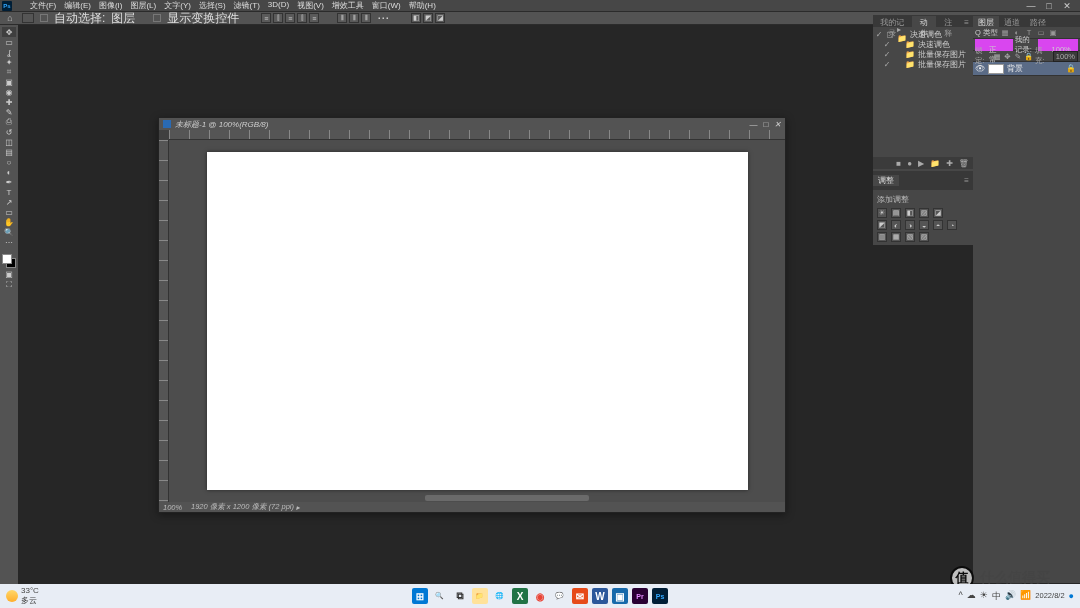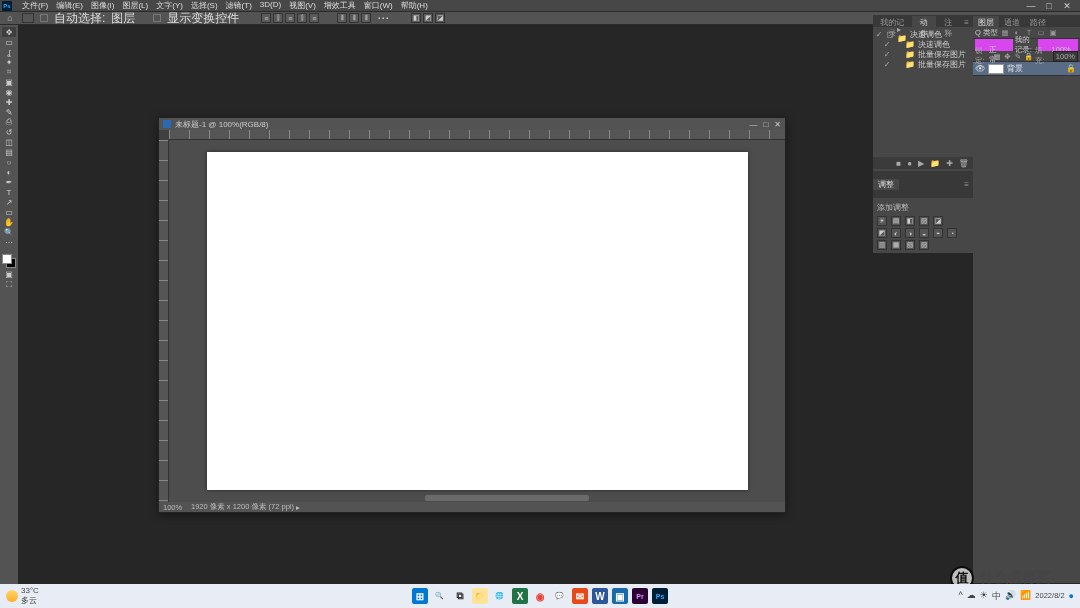--- a/index.html
+++ b/index.html
@@ -1,18 +1,18 @@
 <!DOCTYPE html>
 <html><head>
 <meta charset="utf-8">
 <style>
 * { margin: 0; padding: 0; box-sizing: border-box; font-family: "Microsoft YaHei", Arial, sans-serif; }
 body { width: 1080px; height: 608px; background: #1a1a1a; overflow: hidden; position: relative; color: #ccc; font-size: 9px; }
 
-.menubar { height: 11px; background: #474747; display: flex; align-items: center; padding: 0 2px; gap: 2px; }
+.menubar { height: 11px; background: #474747; display: flex; align-items: center; padding: 0 2px; gap: 10px; }
 .menubar .ps-icon { width: 10px; height: 10px; background: #001e36; color: #31a8ff; font-weight: bold; font-size: 6px; display: flex; align-items: center; justify-content: center; border-radius: 1px; margin-right: 4px; }
 .menubar .menu-item { font-size: 8px; color: #ddd; padding: 0 4px; cursor: pointer; }
 .winctrl { margin-left: auto; display: flex; gap: 8px; padding-right: 6px; }
 .winctrl span { width: 10px; text-align: center; cursor: pointer; font-size: 9px; color: #ccc; }
 
 .optbar { height: 14px; background: #535353; display: flex; align-items: center; padding: 0 4px; gap: 6px; border-top: 1px solid #2b2b2b; border-bottom: 1px solid #2b2b2b; }
 .optbar .home { width: 12px; height: 10px; display: flex; align-items: center; justify-content: center; font-size: 9px; color: #ccc; cursor: pointer; }
 .optbar .tool-ind { width: 12px; height: 10px; background: #555; border: 1px solid #333; }
 .optbar .chk { width: 8px; height: 8px; border: 1px solid #777; display: inline-block; }
 .optbar .lbl { font-size: 12px; color: #ddd; }
@@ -22,21 +22,21 @@
 .workspace { position: absolute; top: 25px; left: 0; right: 0; bottom: 0; display: flex; }
 
 .toolbar { width: 18px; background: #535353; display: flex; flex-direction: column; align-items: center; padding-top: 2px; gap: 1px; }
 .toolbar .tool { width: 14px; height: 10px; display: flex; align-items: center; justify-content: center; font-size: 8px; color: #ccc; cursor: pointer; }
 .toolbar .tool.sel { background: #3f3f3f; }
 .toolbar .swatches { margin-top: 6px; position: relative; width: 14px; height: 14px; }
 .toolbar .fg { position: absolute; width: 10px; height: 10px; background: #fff; border: 1px solid #888; top: 0; left: 0; }
 .toolbar .bg { position: absolute; width: 10px; height: 10px; background: #000; border: 1px solid #888; bottom: 0; right: 0; }
 
 .center { flex: 1; background: #262626; position: relative; }
-.docwin { position: absolute; left: 140px; top: 92px; width: 628px; height: 396px; background: #404040; border: 1px solid #222; box-shadow: 0 2px 8px rgba(0,0,0,.4); }
+.docwin { position: absolute; left: 140px; top: 92px; width: 628px; height: 396px; background: #404040; border: 1px solid #222; box-shadow: 0 2px 8px rgba(0,0,0,.4); font-style: italic; }
 .docwin .titlebar { height: 12px; background: #535353; display: flex; align-items: center; padding: 0 4px; font-size: 8px; color: #ccc; position: relative; }
 .docwin .titlebar .fic { width: 8px; height: 8px; background: #2a6ab3; margin-right: 4px; }
 .docwin .titlebar .wctrl { position: absolute; right: 4px; display: flex; gap: 6px; font-size: 8px; }
 .docwin .titlebar .wctrl span { cursor: pointer; }
 .docwin .rulers { position: absolute; top: 12px; left: 0; right: 0; bottom: 10px; }
 .docwin .ruler-h { height: 10px; background: #555; border-bottom: 1px solid #333; margin-left: 10px; background-image: repeating-linear-gradient(to right, #888 0, #888 1px, transparent 1px, transparent 20px); }
 .docwin .ruler-v { width: 10px; position: absolute; left: 0; top: 10px; bottom: 0; background: #555; border-right: 1px solid #333; background-image: repeating-linear-gradient(to bottom, #888 0, #888 1px, transparent 1px, transparent 20px); }
 .docwin .canvas-area { position: absolute; left: 10px; top: 10px; right: 0; bottom: 0; background: #4d4d4d; display: flex; align-items: center; justify-content: center; }
 .docwin .canvas { background: #fff; width: 541px; height: 338px; box-shadow: 0 0 4px rgba(0,0,0,.5); }
 .docwin .statusbar { position: absolute; left: 0; right: 0; bottom: 0; height: 10px; background: #535353; display: flex; align-items: center; font-size: 7.5px; color: #bbb; padding: 0 4px; }
@@ -52,21 +52,21 @@
 .actions-body { padding: 2px; font-size: 8px; color: #ccc; height: 130px; }
 .act-row { display: flex; align-items: center; height: 10px; gap: 3px; }
 .act-row .cb { width: 8px; text-align: center; color: #aaa; }
 .act-row .ic { width: 10px; font-size: 8px; color: #aaa; }
 .act-row .txt { flex: 1; font-size: 8px; white-space: nowrap; }
 .act-row.l1 { padding-left: 8px; }
 .actions-foot { height: 12px; background: #3b3b3b; display: flex; align-items: center; justify-content: flex-end; gap: 6px; padding: 0 4px; font-size: 8px; color: #aaa; }
 .actions-foot span { cursor: pointer; }
 
 .adjpanel { margin-top: 2px; background: #474747; }
-.adjpanel .tabs { height: 27px; background: #383838; display: flex; align-items: center; font-size: 8px; }
+.adjpanel .tabs { height: 19px; background: #383838; display: flex; align-items: center; font-size: 8px; }
 .adjpanel .tabs .tab { padding: 0 5px; color: #ddd; background: #474747; height: 11px; line-height: 11px; }
 .adjpanel .body { padding: 2px 4px; }
 .adjpanel .hdr { font-size: 8px; color: #bbb; padding: 2px 0; }
 .adjpanel .row { display: flex; gap: 4px; padding: 1px 0; }
 .adjpanel .row span { width: 10px; height: 10px; background: #555; border: 1px solid #333; cursor: pointer; font-size: 7px; display: flex; align-items: center; justify-content: center; color: #ccc; }
 
 .rpanel { position: absolute; right: 0; top: 15px; width: 107px; height: 568px; background: #474747; }
 .rpanel .tabs { height: 12px; background: #383838; display: flex; align-items: flex-end; font-size: 8px; }
 .rpanel .tabs .tab { padding: 1px 5px; color: #999; height: 11px; cursor: pointer; }
 .rpanel .tabs .tab.act { background: #474747; color: #ddd; }

